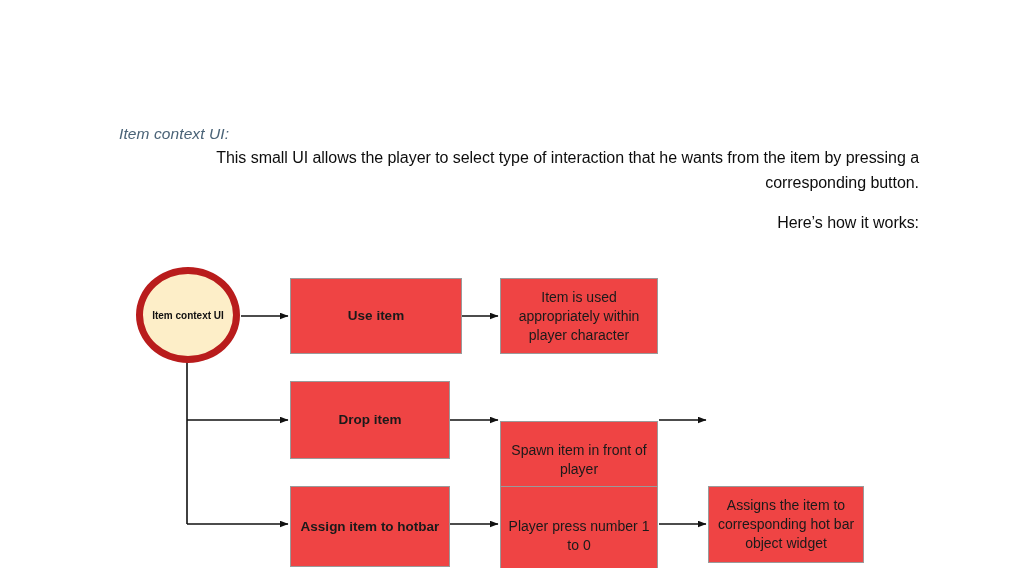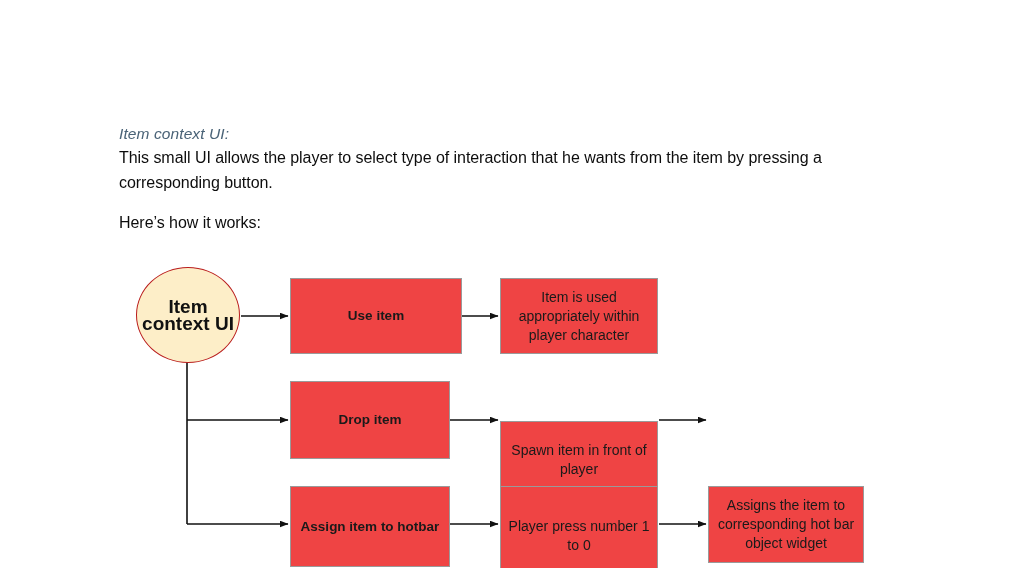--- a/index.html
+++ b/index.html
@@ -30,48 +30,49 @@
     color: #4a6377;
     letter-spacing: 0.1px;
     margin: 0;
   }
   .doc-para {
     font-size: 16px;
     line-height: 25px;
     color: #0d0d0d;
     margin: 0;
     letter-spacing: -0.05px;
+    text-align: right;
   }
   .doc-para.spaced {
     margin-top: 15px;
   }
 
   
   .flow {
     position: absolute;
     left: 0;
     top: 0;
     width: 1025px;
     height: 568px;
     pointer-events: none;
   }
   .flow > * { pointer-events: auto; }
 
   .node-ellipse {
     position: absolute;
     box-sizing: border-box;
     background: #fdeec8;
-    border: 1px solid #b91c1c;
+    border: 7px solid #b91c1c;
     border-radius: 50%;
     display: flex;
     align-items: center;
     justify-content: center;
     text-align: center;
     font-weight: bold;
-    font-size: 19px;
+    font-size: 10px;
     line-height: 17px;
     color: #111111;
   }
 
   .node-box {
     position: absolute;
     box-sizing: border-box;
     background: #ef4444;
     border: 1px solid #9a9a9a;
     display: flex;

